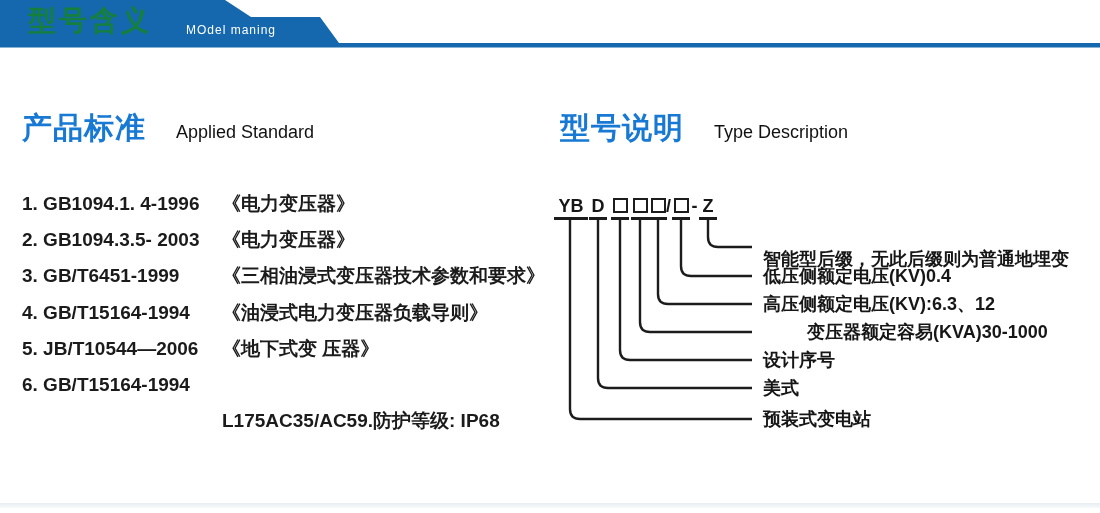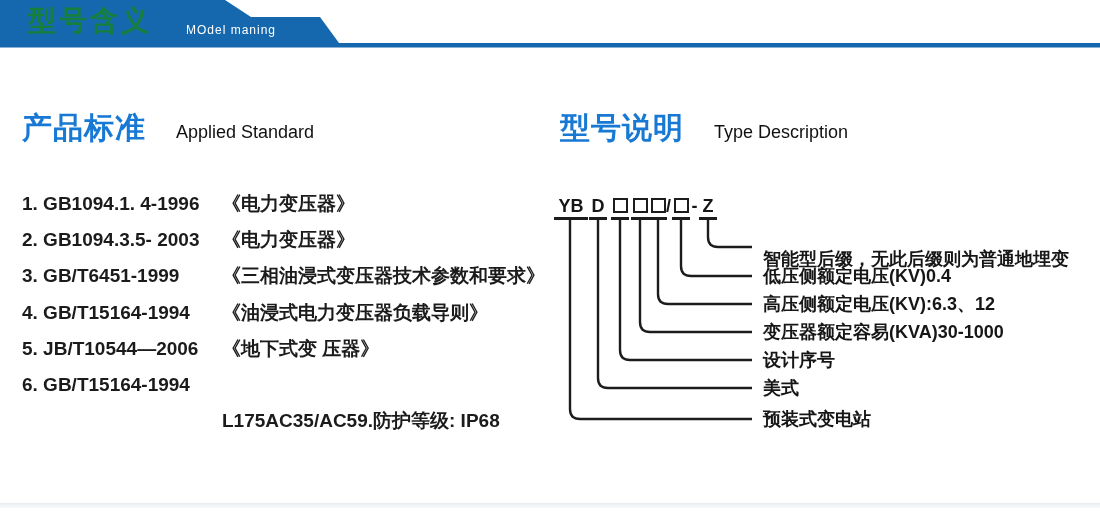--- a/index.html
+++ b/index.html
@@ -142,18 +142,18 @@
     <path d="M640,220 L640,322 Q640,332 650,332 L752,332"></path>
     <path d="M620,220 L620,350 Q620,360 630,360 L752,360"></path>
     <path d="M598,220 L598,378 Q598,388 608,388 L752,388"></path>
     <path d="M570,220 L570,409 Q570,419 580,419 L752,419"></path>
   </g>
 </svg>
 
 <div class="model-label" style="top:248px;">智能型后缀，无此后缀则为普通地埋变</div>
 <div class="model-label" style="top:265px;">低压侧额定电压(KV)0.4</div>
 <div class="model-label" style="top:293px;">高压侧额定电压(KV):6.3、12</div>
-<div class="model-label" style="top:321px;">变压器额定容易(KVA)30-1000</div>
+<div class="model-label" style="top:321px;margin-left:44px;">变压器额定容易(KVA)30-1000</div>
 <div class="model-label" style="top:349px;">设计序号</div>
 <div class="model-label" style="top:377px;">美式</div>
 <div class="model-label" style="top:408px;">预装式变电站</div>
 
 <div class="bottom-divider"></div>
 
 </body></html>

